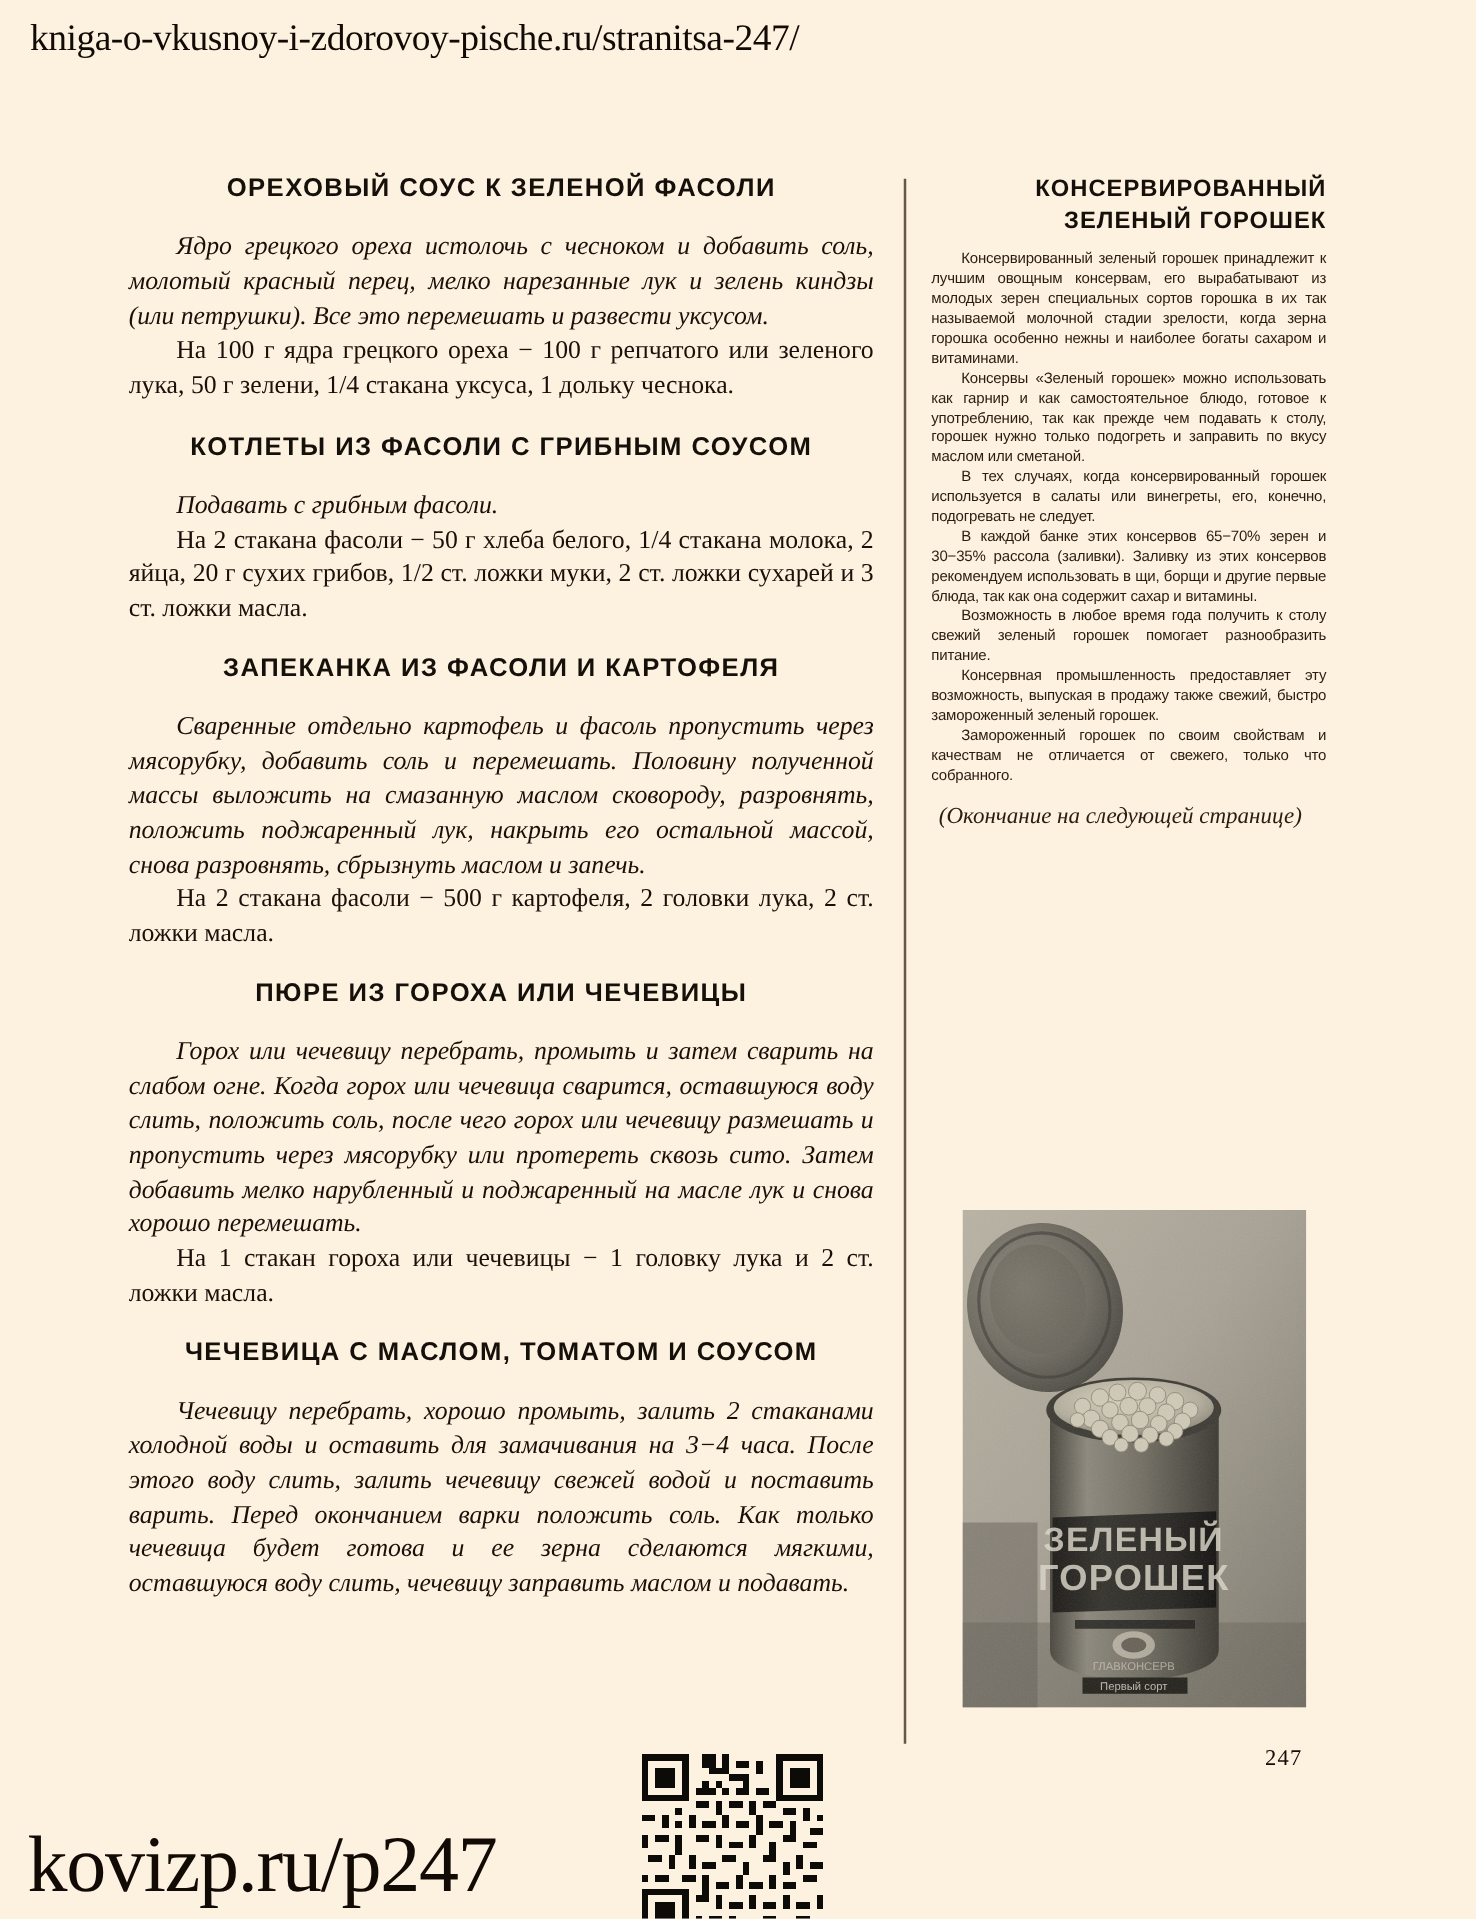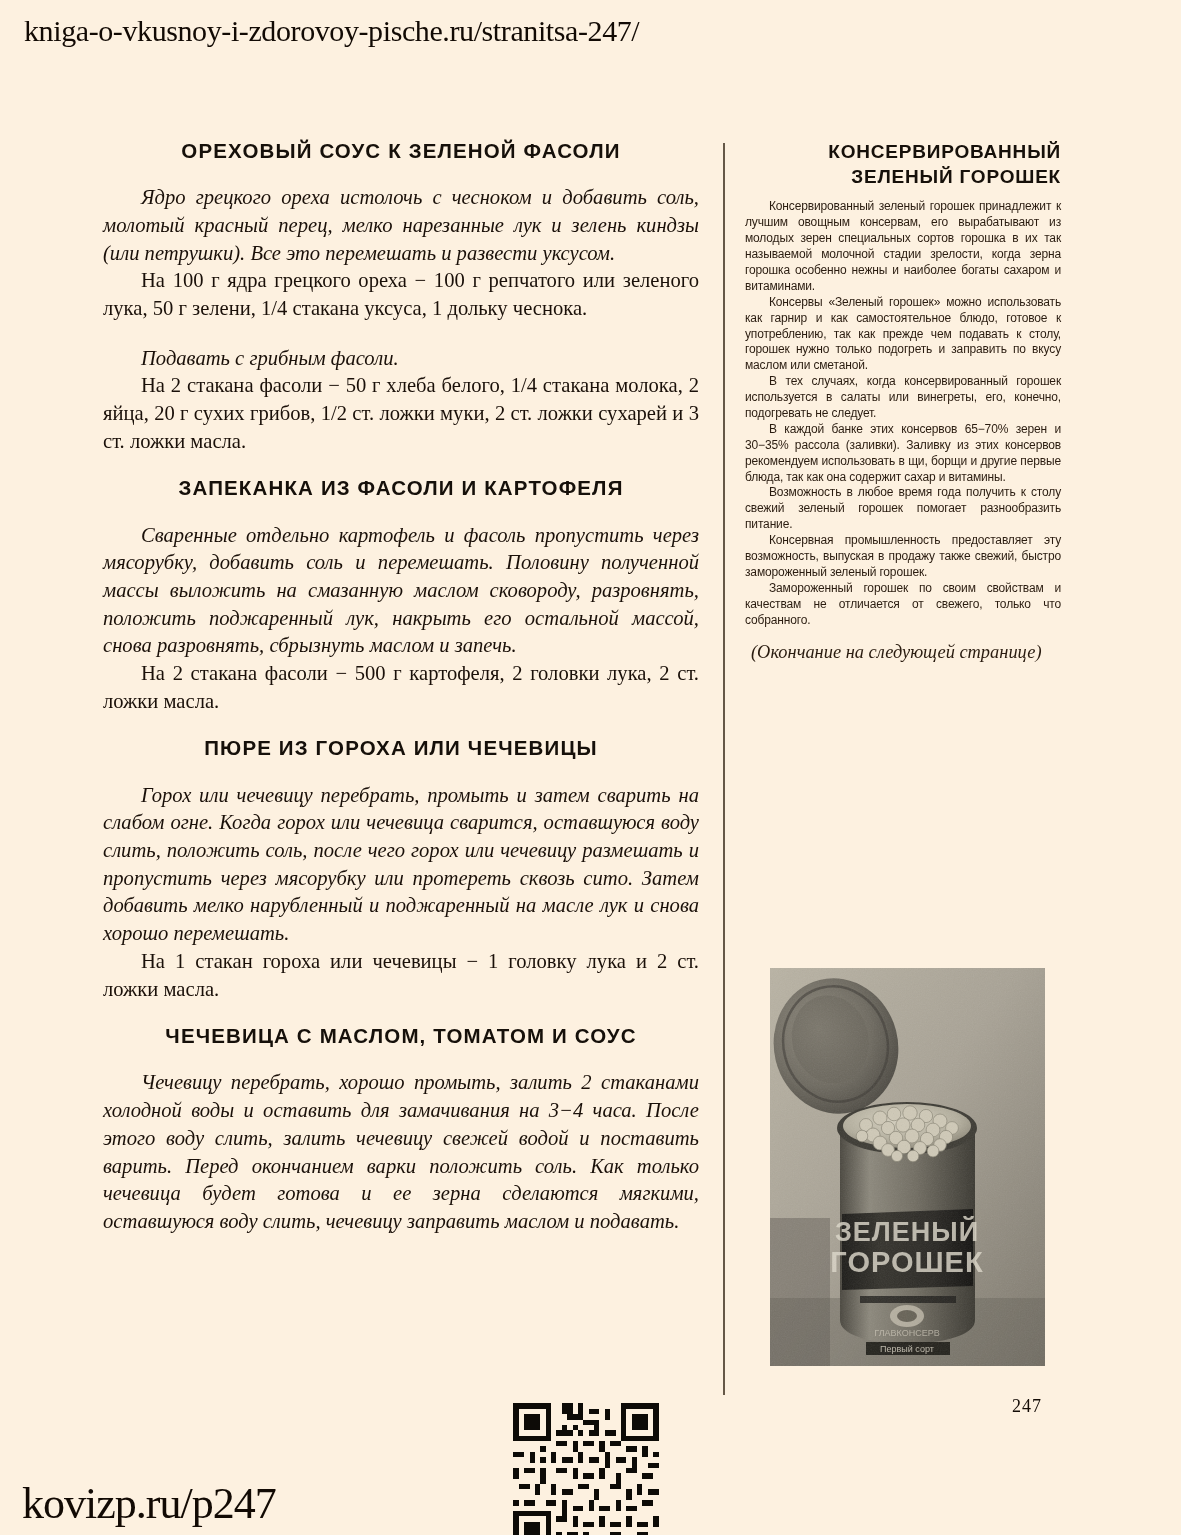--- a/index.html
+++ b/index.html
@@ -140,21 +140,21 @@
     letter-spacing: 1px;
     color: #140c06;
   }
 
   
   .url-footer {
     position: absolute;
     left: 22px;
     bottom: 6px;
     font-family: "Liberation Serif", serif;
-    font-size: 44px;
+    font-size: 64px;
     letter-spacing: -1px;
     color: #120a04;
     white-space: nowrap;
   }
   .qr {
     position: absolute;
     left: 508px;
     top: 1398px;
     width: 156px;
     height: 137px;
@@ -173,38 +173,39 @@
 
   <div class="col-left">
 
     <div class="sec">
       <h2>ОРЕХОВЫЙ СОУС К ЗЕЛЕНОЙ ФАСОЛИ</h2>
       <p>Ядро грецкого ореха истолочь с чесноком и добавить соль, молотый красный перец, мелко нарезанные лук и зелень киндзы (или петрушки). Все это перемешать и развести уксусом.</p>
       <p>На 100 г ядра грецкого ореха − 100 г репчатого или зеленого лука, 50 г зелени, 1/4 стакана уксуса, 1 дольку чеснока.</p>
     </div>
 
     <div class="sec">
+      <h2>КОТЛЕТЫ ИЗ ФАСОЛИ С ГРИБНЫМ СОУСОМ</h2>
       <p>Подавать с грибным фасоли.</p>
       <p>На 2 стакана фасоли − 50 г хлеба белого, 1/4 стакана молока, 2 яйца, 20 г сухих грибов, 1/2 ст. ложки муки, 2 ст. ложки сухарей и 3 ст. ложки масла.</p>
     </div>
 
     <div class="sec">
       <h2>ЗАПЕКАНКА ИЗ ФАСОЛИ И КАРТОФЕЛЯ</h2>
       <p>Сваренные отдельно картофель и фасоль пропустить через мясорубку, добавить соль и перемешать. Половину полученной массы выложить на смазанную маслом сковороду, разровнять, положить поджаренный лук, накрыть его остальной массой, снова разровнять, сбрызнуть маслом и запечь.</p>
       <p>На 2 стакана фасоли − 500 г картофеля, 2 головки лука, 2 ст. ложки масла.</p>
     </div>
 
     <div class="sec">
       <h2>ПЮРЕ ИЗ ГОРОХА ИЛИ ЧЕЧЕВИЦЫ</h2>
       <p>Горох или чечевицу перебрать, промыть и затем сварить на слабом огне. Когда горох или чечевица сварится, оставшуюся воду слить, положить соль, после чего горох или чечевицу размешать и пропустить через мясорубку или протереть сквозь сито. Затем добавить мелко нарубленный и поджаренный на масле лук и снова хорошо перемешать.</p>
       <p>На 1 стакан гороха или чечевицы − 1 головку лука и 2 ст. ложки масла.</p>
     </div>
 
     <div class="sec">
-      <h2>ЧЕЧЕВИЦА С МАСЛОМ, ТОМАТОМ И СОУС</h2>
+      <h2>ЧЕЧЕВИЦА С МАСЛОМ, ТОМАТОМ И СОУСОМ</h2>
       <p>Чечевицу перебрать, хорошо промыть, залить 2 стаканами холодной воды и оставить для замачивания на 3−4 часа. После этого воду слить, залить чечевицу свежей водой и поставить варить. Перед окончанием варки положить соль. Как только чечевица будет готова и ее зерна сделаются мягкими, оставшуюся воду слить, чечевицу заправить маслом и подавать.</p>
     </div>
 
   </div>
 
   <div class="col-right">
     <h2>КОНСЕРВИРОВАННЫЙ ЗЕЛЕНЫЙ ГОРОШЕК</h2>
     <p>Консервированный зеленый горошек принадлежит к лучшим овощным консервам, его вырабатывают из молодых зерен специальных сортов горошка в их так называемой молочной стадии зрелости, когда зерна горошка особенно нежны и наиболее богаты сахаром и витаминами.</p>
     <p>Консервы «Зеленый горошек» можно использовать как гарнир и как самостоятельное блюдо, готовое к употреблению, так как прежде чем подавать к столу, горошек нужно только подогреть и заправить по вкусу маслом или сметаной.</p>
     <p>В тех случаях, когда консервированный горошек используется в салаты или винегреты, его, конечно, подогревать не следует.</p>

